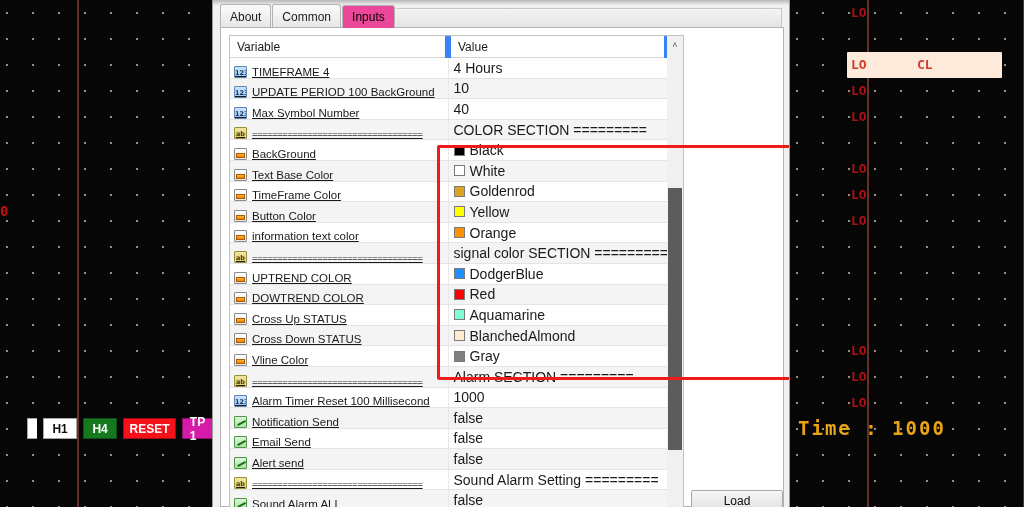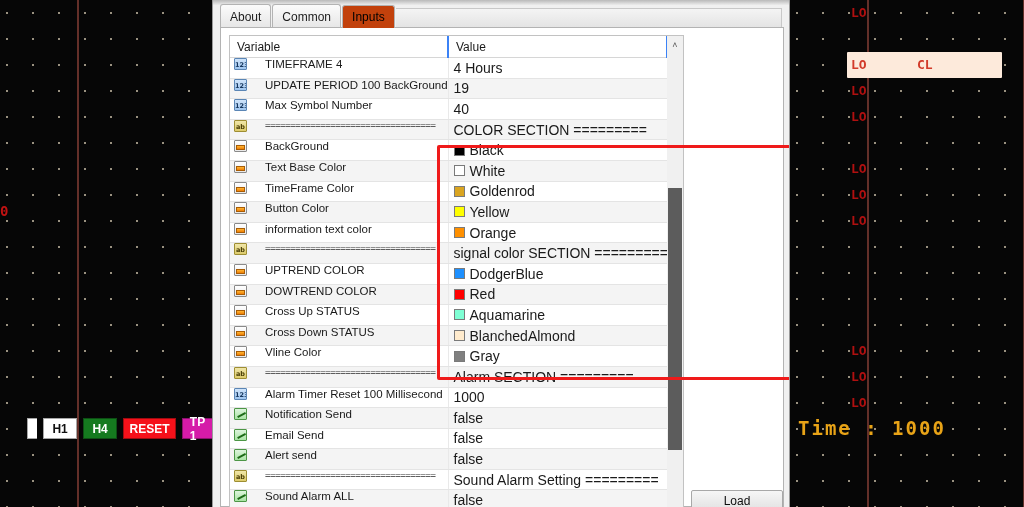--- a/index.html
+++ b/index.html
@@ -170,21 +170,21 @@
     color: #1c1c1c;
     background: linear-gradient(to bottom, #fbfbfb, #e6e6e6);
     border: 1px solid #b3b3b3;
     border-bottom: none;
     border-radius: 3px 3px 0 0;
     margin-right: 1px;
     box-sizing: border-box;
   }
   .tab.active {
     height: 23px;
-    background: #c2410c;
+    background: #ec4899;
     border-color: #b3b3b3;
     color: #000;
     position: relative;
     z-index: 3;
   }
   .tab-filler {
     flex: 1;
     height: 20px;
     background: linear-gradient(to bottom, #f4f4f4, #e3e3e3);
     border: 1px solid #c8c8c8;
@@ -227,39 +227,40 @@
 
   table.grid th {
     text-align: left;
     font-weight: normal;
     font-size: 12px;
     color: #1a1a1a;
     height: 21px;
     padding: 0 0 0 7px;
     background: #ffffff;
     border-bottom: 1px solid #d6d6d6;
-    border-right: 2px solid #3b82f6;
+    border-right: 6px solid #3b82f6;
   }
   table.grid td {
     height: 19.6px;
     padding: 0;
     border-bottom: 1px solid #e4e4e4;
     border-right: 1px solid #e9e9e9;
     white-space: nowrap;
     overflow: hidden;
   }
   table.grid tr.alt td { background: #f4f4f4; }
   table.grid tr td:last-child { border-right: none; }
 
   .cell-var {
     display: flex;
-    align-items: flex-start;
-    gap: 18px;
+    align-items: flex-end;
+    gap: 5px;
     padding-left: 4px;
     height: 100%;
+    text-decoration: underline;
   }
   .cell-val {
     display: flex;
     align-items: center;
     gap: 5px;
     padding-left: 5px;
     height: 100%;
   }
   .varname { font-size: 11.5px; }
   .valtext { font-size: 14px; }
@@ -480,21 +481,21 @@
               </tr>
               <tr class="alt">
                 <td>
                   <div class="cell-var">
                     <span class="ticon num">123</span>
                     <span class="varname">UPDATE PERIOD 100 BackGround</span>
                   </div>
                 </td>
                 <td>
                   <div class="cell-val">
-                    <span class="valtext">19</span>
+                    <span class="valtext">10</span>
                   </div>
                 </td>
               </tr>
               <tr>
                 <td>
                   <div class="cell-var">
                     <span class="ticon num">123</span>
                     <span class="varname">Max Symbol Number</span>
                   </div>
                 </td>

